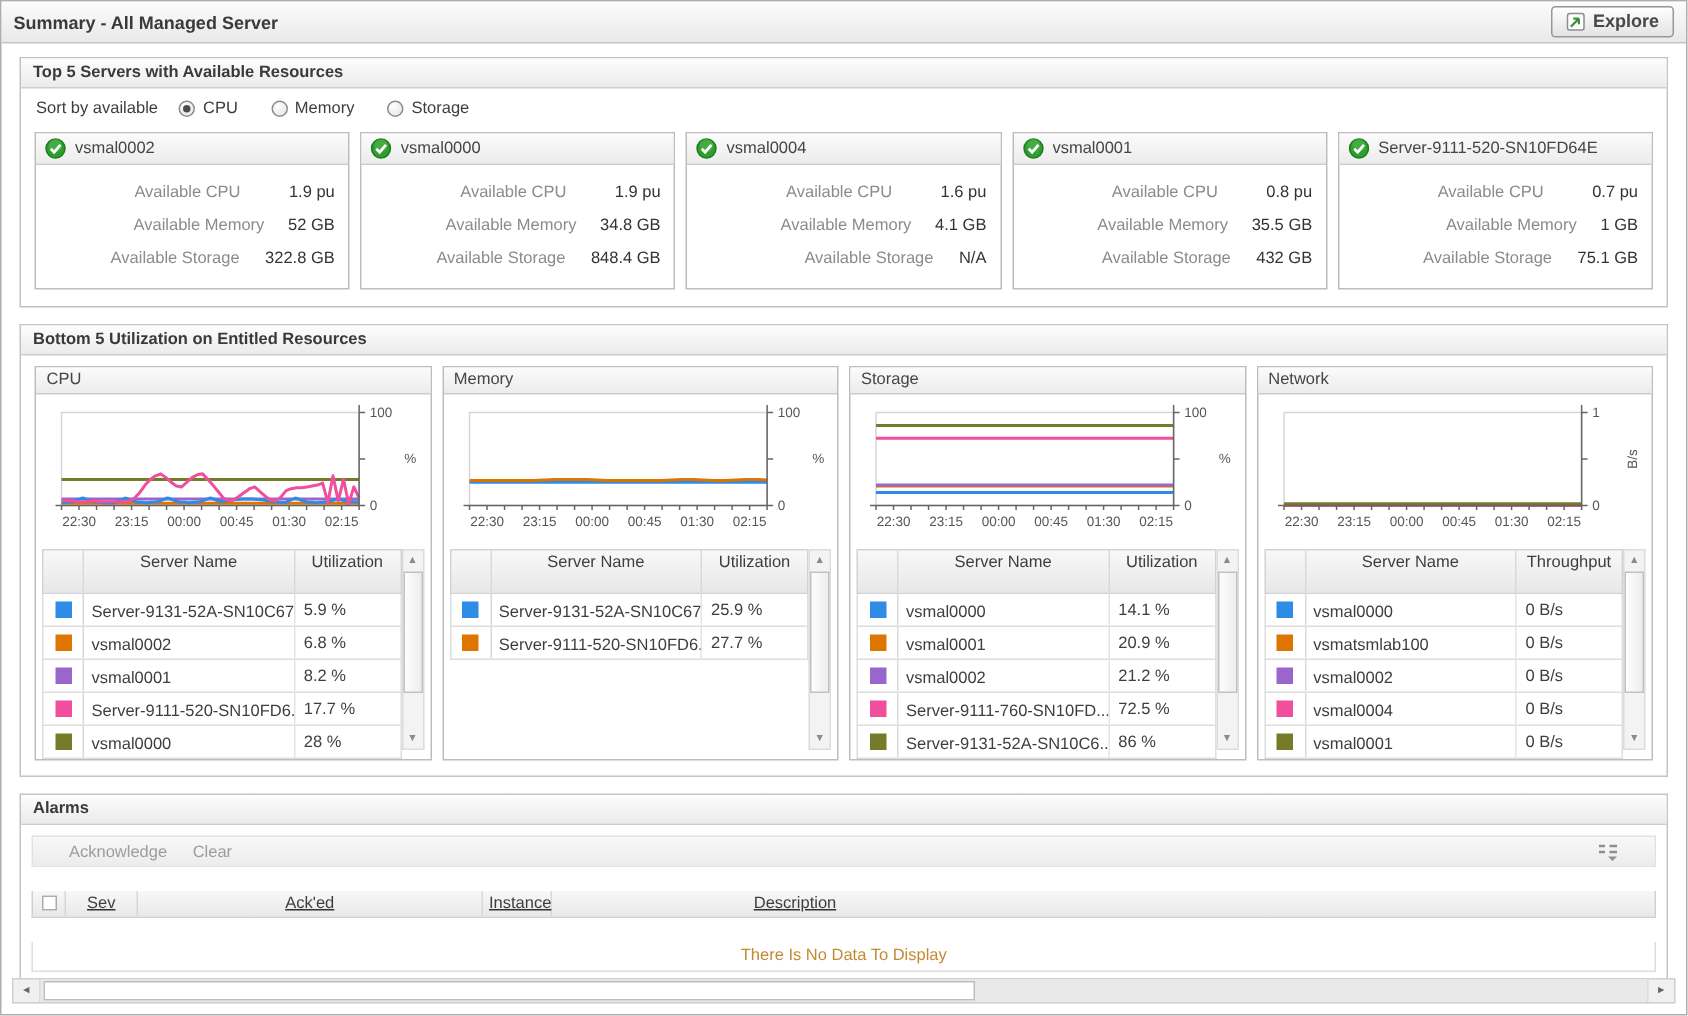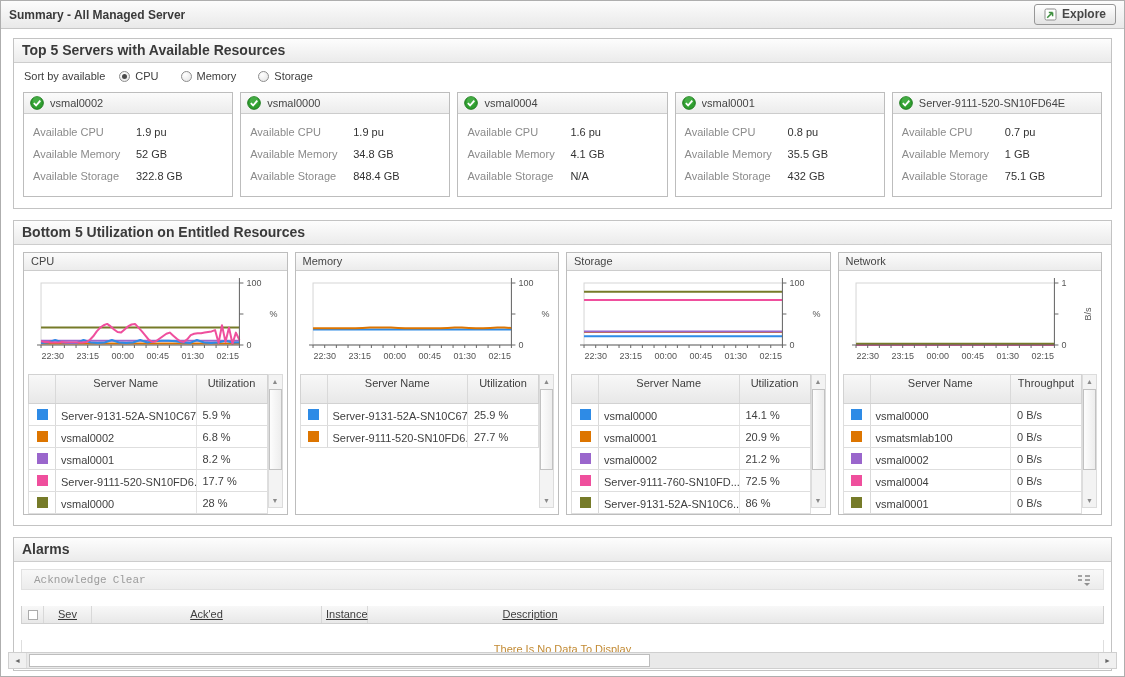--- a/index.html
+++ b/index.html
@@ -12,37 +12,37 @@
               border-bottom:1px solid #c6c6c6; display:flex; align-items:center; padding:0 8px; }
   .page-title { font-weight:bold; font-size:12px; color:#3a3a3a; }
   .explore-btn { margin-left:auto; display:flex; align-items:center; gap:5px;
                  border:1px solid #979797; border-radius:3px; background:linear-gradient(#ffffff,#e3e3e3);
                  padding:2px 9px 3px; font-family:"Liberation Sans",sans-serif;
                  font-weight:bold; font-size:12px; color:#474747; cursor:pointer; }
 
   .content { padding:9px 12px 0; }
   .box { border:1px solid #c3c3c3; margin-bottom:11px; background:#fff; }
   .box-head { background:linear-gradient(#fdfdfd,#ebebeb); border-bottom:1px solid #cdcdcd;
-              padding:3px 8px 4px; font-weight:bold; font-size:14px; color:#3a3a3a; }
+              padding:3px 8px 4px; font-weight:bold; font-size:11px; color:#3a3a3a; }
 
   
   .sort-row { display:flex; align-items:center; gap:14px; padding:7px 10px 3px; color:#3d3d3d; }
   .radio-group { display:flex; gap:22px; }
   .radio { display:flex; align-items:center; gap:5px; cursor:pointer; }
   .rb { width:11px; height:11px; border:1px solid #8d8d8d; border-radius:50%;
         background:radial-gradient(circle at 35% 30%, #fff, #e3e3e3); position:relative; flex:none; }
   .rb.sel::after { content:''; position:absolute; inset:2px; background:#4b4b4b; border-radius:50%; }
 
   .cards-row { display:flex; gap:7px; padding:7px 9px 11px; }
   .card { flex:1; border:1px solid #bdbdbd; background:#fff; min-width:0; }
   .card-head { display:flex; align-items:center; gap:6px; background:linear-gradient(#fbfbfb,#ececec);
                border-bottom:1px solid #ccc; padding:3px 6px; cursor:pointer; }
   .card-name { color:#454545; white-space:nowrap; overflow:hidden; text-overflow:ellipsis; }
   .card-body { padding:7px 9px 9px; }
-  .card-row { display:flex; padding:5px 0; }
+  .card-row { display:flex; padding:5px 0;justify-content:flex-end; }
   .metric-label { color:#8b8b8b; width:103px; flex:none; }
   .metric-value { color:#333; }
 
   
   .panels-row { display:flex; gap:7px; padding:7px 9px 10px; }
   .panel { flex:1; border:1px solid #bdbdbd; min-width:0; }
   .panel-head { background:linear-gradient(#fbfbfb,#ececec); border-bottom:1px solid #ccc;
                 padding:2px 7px 3px; color:#454545; }
   .chart-wrap { padding:4px 3px 0; }
   svg.chart { display:block; width:100%; height:98px; }
@@ -64,23 +64,23 @@
 
   .vscroll { position:absolute; right:0; top:0; bottom:0; width:15px; background:#f3f3f3;
              border:1px solid #dcdcdc; display:flex; flex-direction:column; }
   .vs-btn { height:13px; flex:none; display:flex; align-items:center; justify-content:center;
             font-size:7px; color:#8a8a8a; cursor:pointer; }
   .vs-track { flex:1; position:relative; }
   .vs-thumb { position:absolute; left:0px; right:0px; top:1px; height:76%;
               background:linear-gradient(90deg,#fdfdfd,#ededed); border:1px solid #c2c2c2; }
 
   
-  .alarm-toolbar { display:flex; align-items:center; gap:6px; margin:7px 7px 0;
+  .alarm-toolbar { display:flex; align-items:center; gap:17px; margin:7px 7px 0;
                    background:linear-gradient(#f8f8f8,#ececec); border:1px solid #e1e1e1;
-                   padding:3px 12px; height:21px;font-family:Liberation Mono, monospace; }
+                   padding:3px 24px; height:21px; }
   .tb-btn { color:#9c9c9c; cursor:pointer; }
   .customizer { margin-left:auto; cursor:pointer; display:flex; align-items:center; }
   .alarm-grid { display:grid; grid-template-columns:22px 48px 230px 46px 324px 1fr;
                 margin:16px 7px; background:linear-gradient(#f8f8f8,#e8e8e8);
                 border:1px solid #d0d0d0; border-top:none;text-decoration:underline; }
   .alarm-grid .cell { padding:2px 4px 3px; text-align:center; color:#3e3e3e;
                       border-right:1px solid #d8d8d8; cursor:pointer; }
   .alarm-grid .cell:last-child { border-right:none; }
   .checkbox { width:10px; height:10px; border:1px solid #ababab; background:#fff;
               display:inline-block; vertical-align:middle; }

